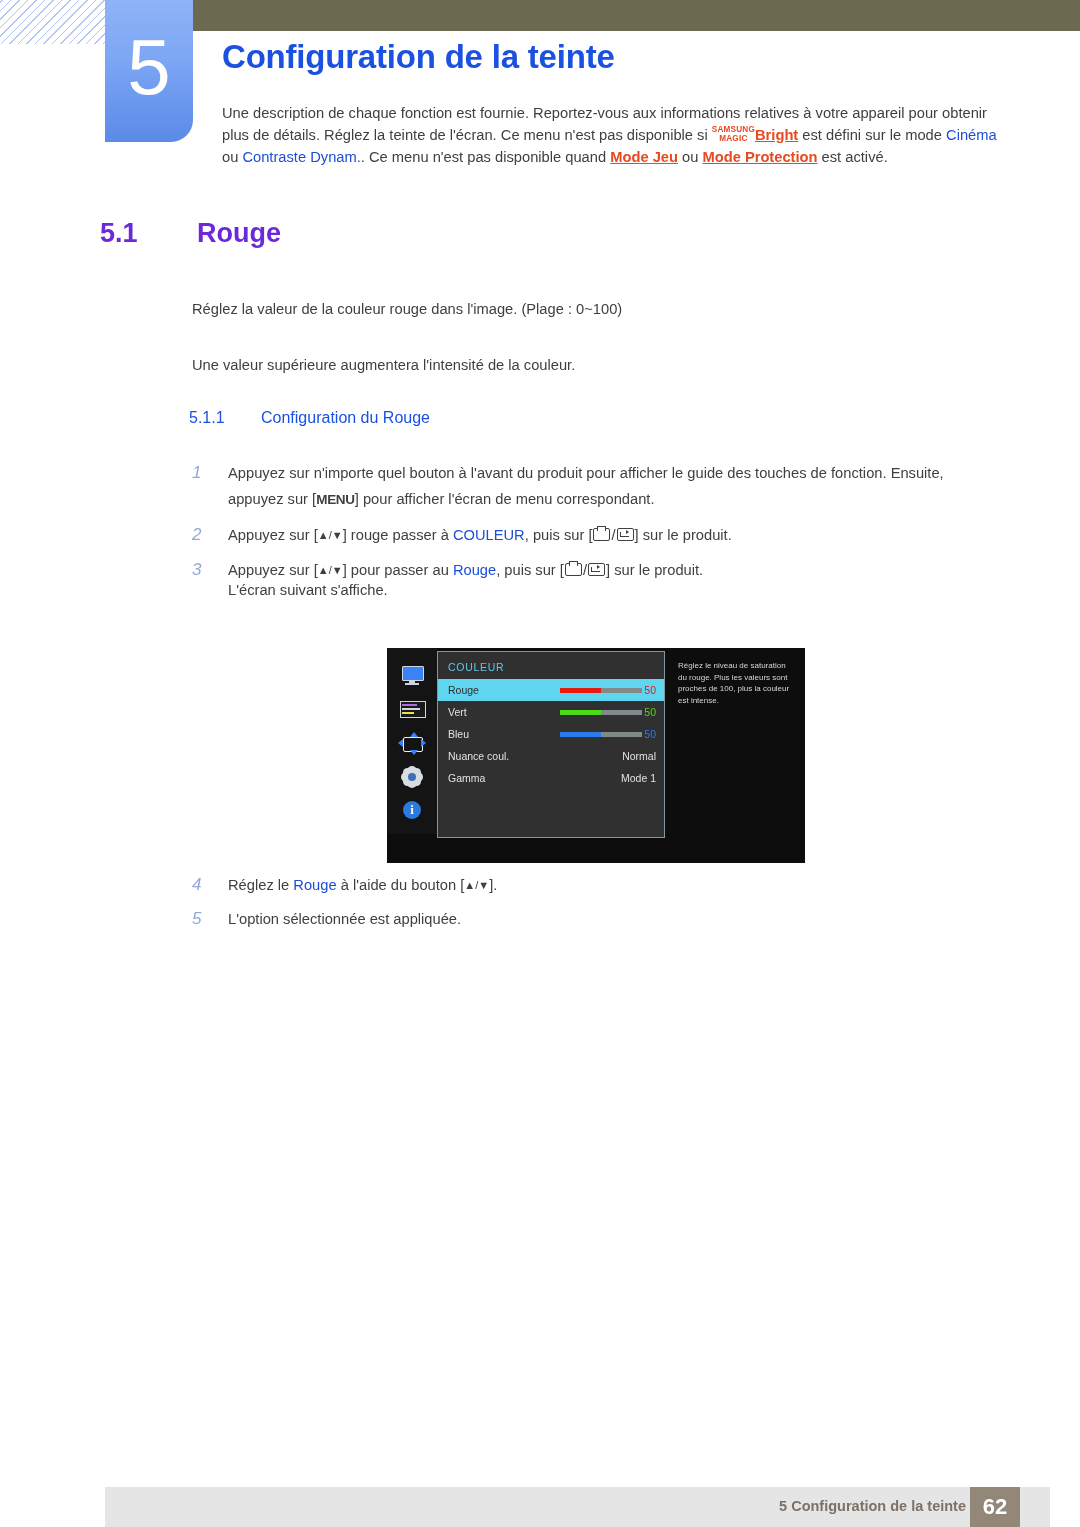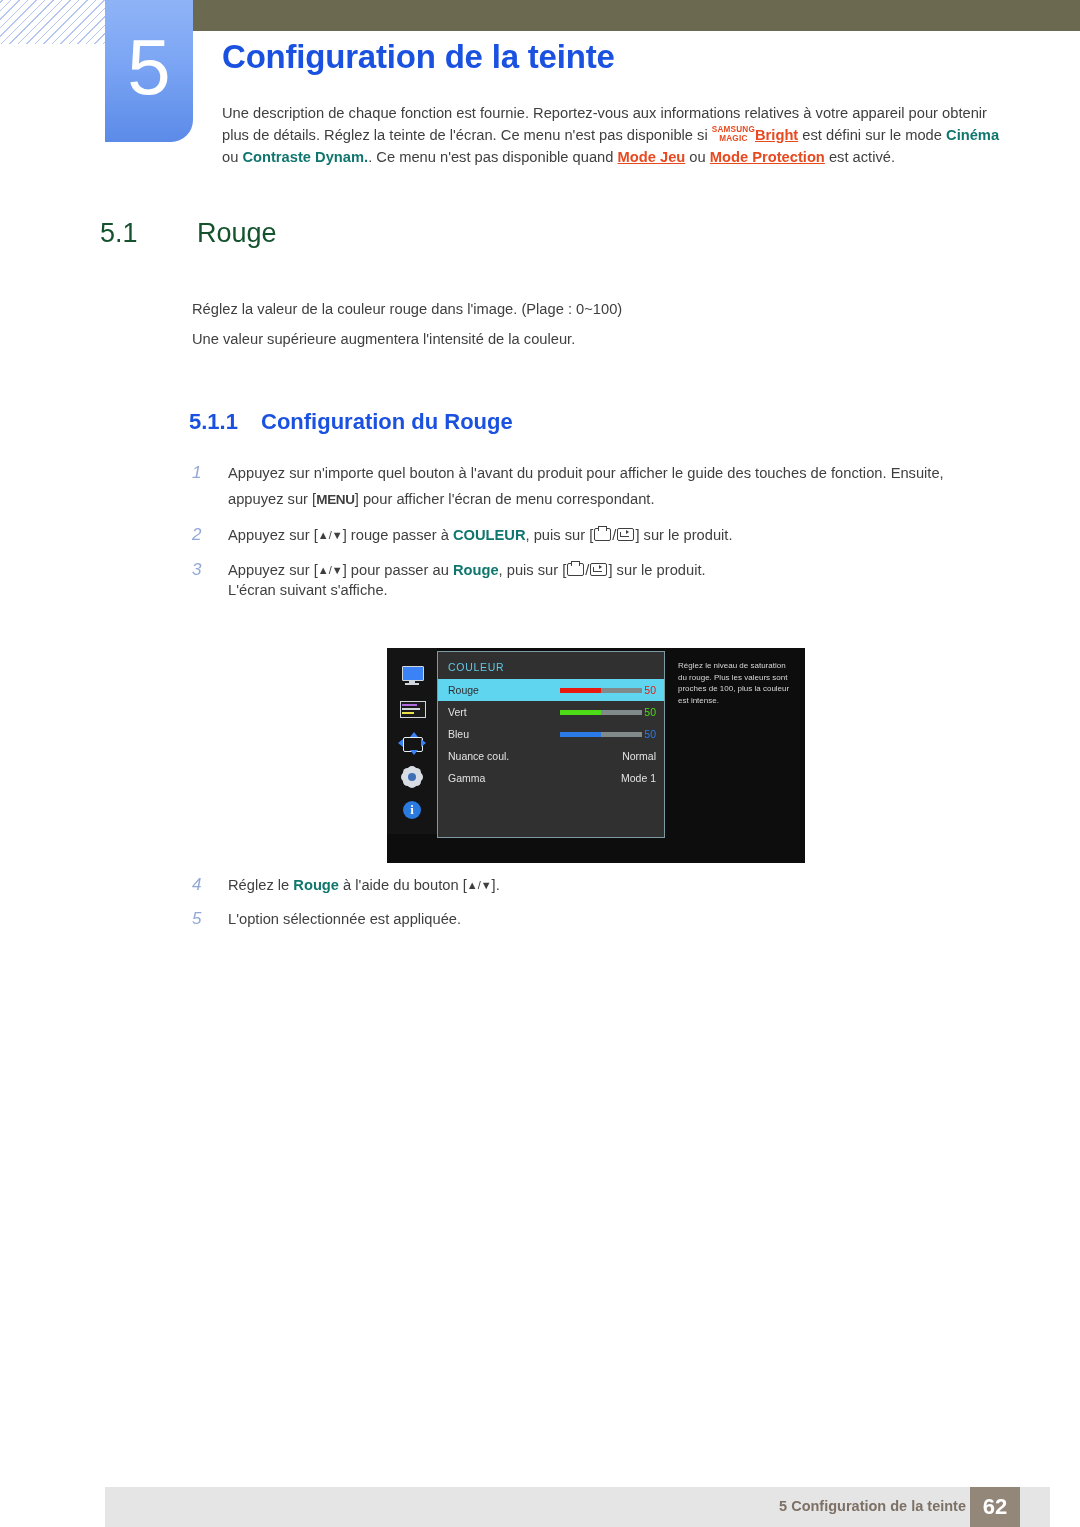--- a/index.html
+++ b/index.html
@@ -58,22 +58,22 @@
   }
   .intro {
     position: absolute;
     left: 222px; top: 103px;
     width: 780px;
     font-size: 14.7px;
     line-height: 21.8px;
     color: #3f3f3f;
   }
   .kw {
-    color: #0f766e;
-    font-weight: bold;
+    color: #1d4ed8;
+    font-weight: normal;
   }
   .kw-u {
     color: #e8491f;
     font-weight: bold;
     text-decoration: underline;
   }
   .magic {
     display: inline-block;
     vertical-align: -1px;
     font-size: 8.2px;
@@ -83,44 +83,44 @@
     text-align: center;
     letter-spacing: 0.2px;
   }
   .magic span { display: block; }
 
   
   .h2 {
     position: absolute;
     left: 100px; top: 218px;
     font-size: 27px;
-    color: #14532d;
+    color: #6d28d9;
+    font-weight: bold;
+  }
+  .h2 .num { display: inline-block; width: 97px; }
+
+  .h3 {
+    position: absolute;
+    left: 189px; top: 409px;
+    font-size: 16px;
+    color: #1a51e0;
     font-weight: normal;
-  }
-  .h2 .num { display: inline-block; width: 97px; }
-
-  .h3 {
-    position: absolute;
-    left: 189px; top: 409px;
-    font-size: 22px;
-    color: #1a51e0;
-    font-weight: bold;
   }
   .h3 .num { display: inline-block; width: 72px; }
 
   
   .para {
     position: absolute;
     left: 192px;
     font-size: 14.7px;
     line-height: 22px;
     color: #3f3f3f;
   }
   .p1 { top: 298px; }
-  .p2 { top: 328px; }
+  .p2 { top: 354px; }
 
   
   .step {
     position: absolute;
     left: 192px;
     width: 790px;
     font-size: 14.7px;
     line-height: 26px;
     color: #3f3f3f;
   }

